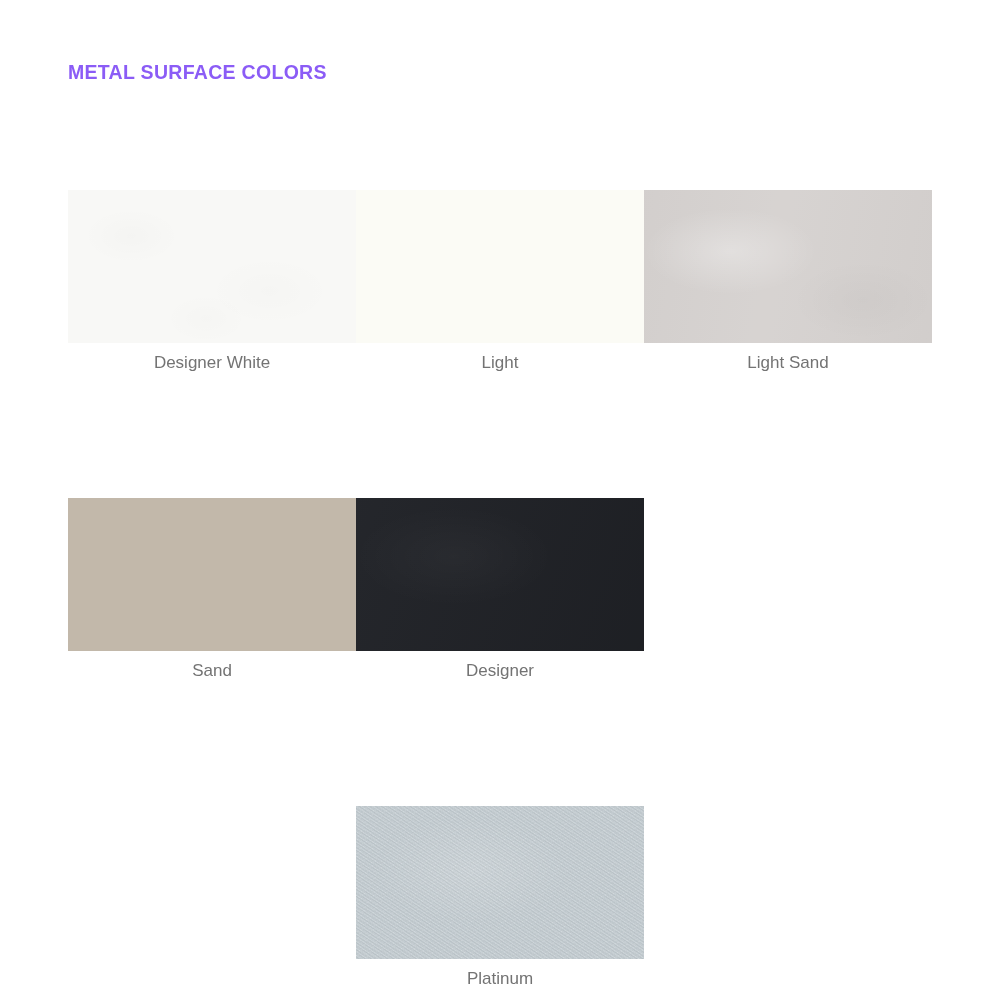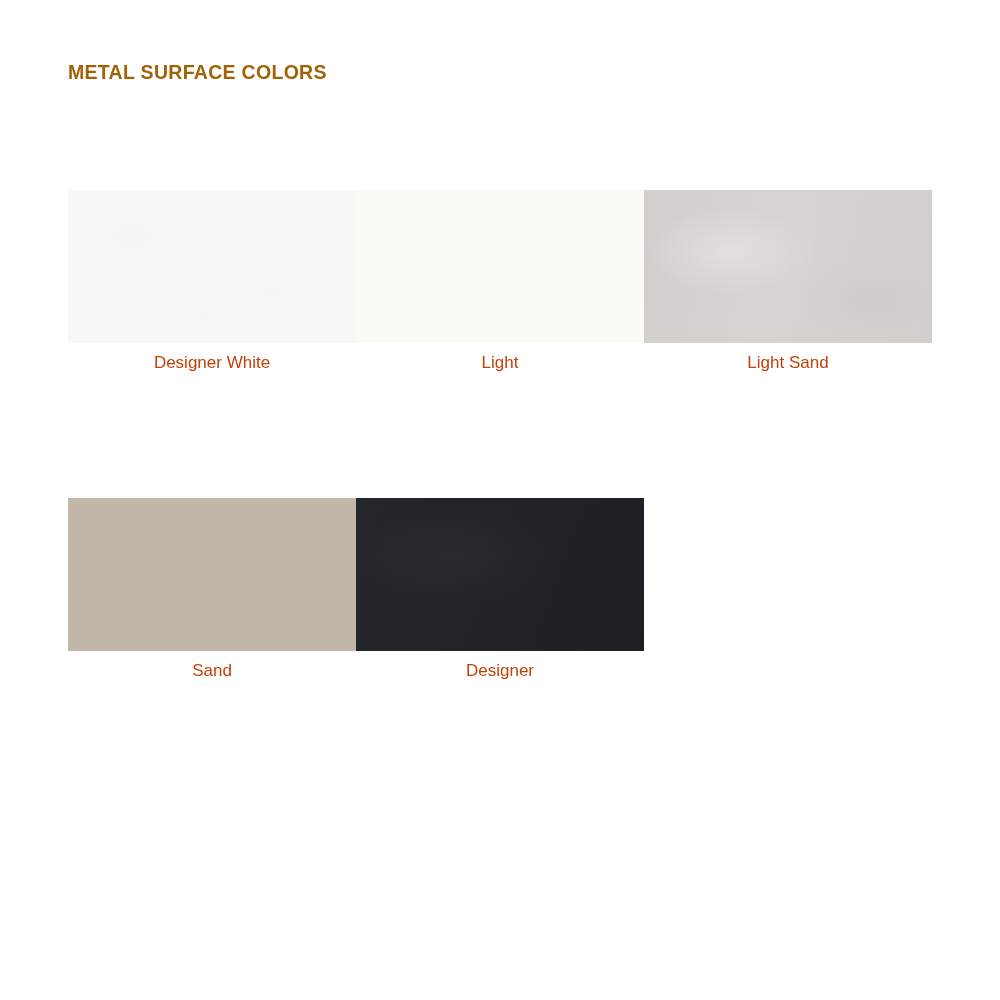--- a/index.html
+++ b/index.html
@@ -16,21 +16,21 @@
     overflow: hidden;
   }
 
   #page-title {
     position: absolute;
     left: 68px;
     top: 59px;
     font-size: 19.5px;
     font-weight: bold;
     letter-spacing: 0.3px;
-    color: #a16207;
+    color: #8b5cf6;
     line-height: 26px;
     white-space: nowrap;
   }
 
   .swatch-grid {
     position: absolute;
     left: 68px;
     top: 190px;
     width: 864px;
   }
@@ -57,21 +57,21 @@
     width: 288px;
     height: 153px;
     position: relative;
     overflow: hidden;
     background-repeat: repeat;
   }
 
   .swatch-label {
     margin-top: 9px;
     font-size: 17px;
-    color: #c2410c;
+    color: #737373;
     line-height: 22px;
     text-align: center;
     white-space: nowrap;
   }
 
   
   .tex {
     position: absolute;
     inset: 0;
     pointer-events: none;
@@ -156,14 +156,22 @@
       <div class="swatch-label">Sand</div>
     </div>
     <div class="swatch-cell">
       <div class="swatch-chip" style="background-color: rgb(33, 35, 40);">
         <div class="tex tex-dark"></div>
       </div>
       <div class="swatch-label">Designer</div>
     </div>
   </div>
 
+  <div class="swatch-row row-last">
+    <div class="swatch-cell">
+      <div class="swatch-chip" style="background-color: rgb(196, 205, 210);">
+        <div class="tex tex-speckle"></div>
+      </div>
+      <div class="swatch-label">Platinum</div>
+    </div>
+  </div>
 
 </div>
 
 </body></html>

